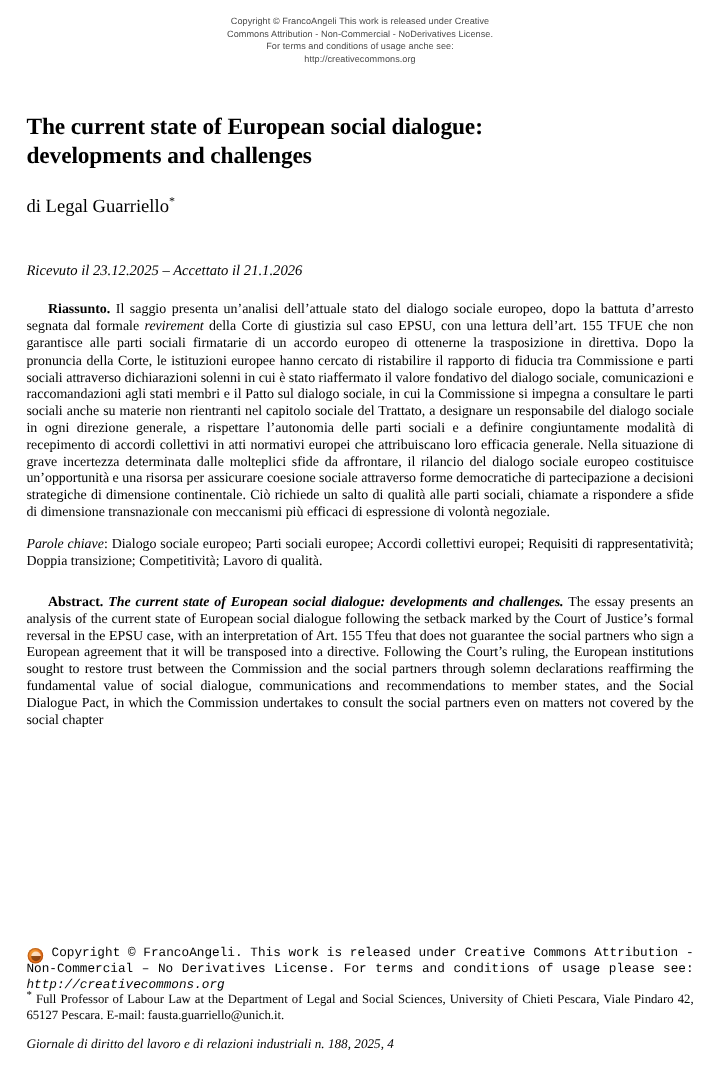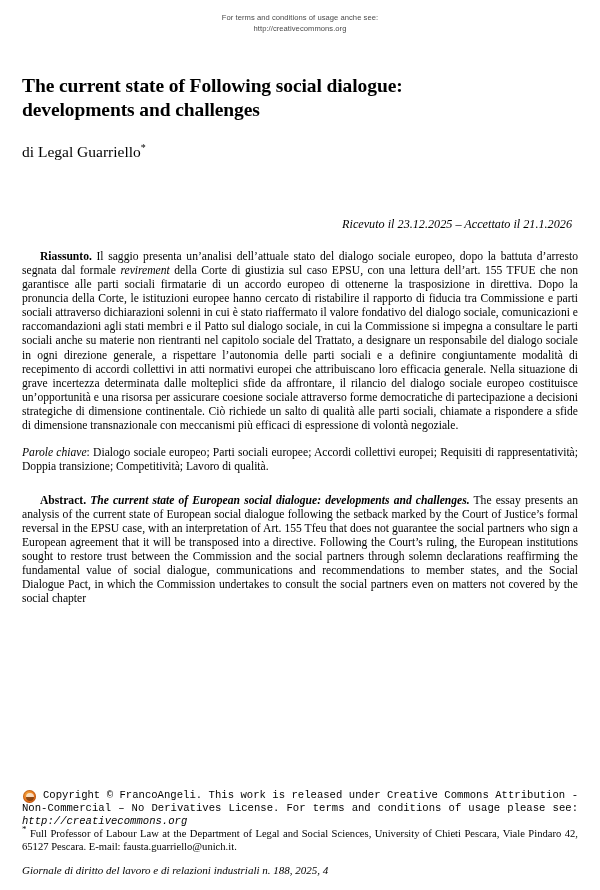--- a/index.html
+++ b/index.html
@@ -56,22 +56,21 @@
     margin-top: 20px;
   }
   .author-line sup {
     font-size: 10px;
     vertical-align: super;
     line-height: 0;
   }
 
   
   .dates-line {
-    margin-top: 56px;
-    text-align: right;
+    margin-top: 36px;
     font-style: italic;
     font-size: 12.2px;
     padding-right: 6px;
   }
 
   
   .abstract {
     margin-top: 17px;
     font-size: 11.6px;
     line-height: 14.05px;
@@ -152,27 +151,29 @@
     line-height: 13.6px;
   }
   .journal-ref .ital { font-style: italic; }
 </style>
 </head>
 <body>
 
 <div class="page">
 
   <div class="license-banner">
+    <div>Copyright © FrancoAngeli This work is released under Creative</div>
+    <div>Commons Attribution - Non-Commercial - NoDerivatives License.</div>
     <div>For terms and conditions of usage anche see:</div>
     <div>http://creativecommons.org</div>
   </div>
 
   <div class="title-block">
     <h1 class="doc-title">
-      <span>The current state of Following social dialogue:</span>
+      <span>The current state of European social dialogue:</span>
       <span class="line2">developments and challenges</span>
     </h1>
     <div class="author-line"><span>di Legal Guarriello</span><sup>*</sup></div>
   </div>
 
   <div class="dates-line">Ricevuto il 23.12.2025 – Accettato il 21.1.2026</div>
 
   <div class="abstract it">
     <p><span class="lead">Riassunto.</span><span> Il saggio presenta un’analisi dell’attuale stato del dialogo sociale europeo, dopo la battuta d’arresto segnata dal formale </span><em>revirement</em><span> della Corte di giustizia sul caso EPSU, con una lettura dell’art. 155 TFUE che non garantisce alle parti sociali firmatarie di un accordo europeo di ottenerne la trasposizione in direttiva. Dopo la pronuncia della Corte, le istituzioni europee hanno cercato di ristabilire il rapporto di fiducia tra Commissione e parti sociali attraverso dichiarazioni solenni in cui è stato riaffermato il valore fondativo del dialogo sociale, comunicazioni e raccomandazioni agli stati membri e il Patto sul dialogo sociale, in cui la Commissione si impegna a consultare le parti sociali anche su materie non rientranti nel capitolo sociale del Trattato, a designare un responsabile del dialogo sociale in ogni direzione generale, a rispettare l’autonomia delle parti sociali e a definire congiuntamente modalità di recepimento di accordi collettivi in atti normativi europei che attribuiscano loro efficacia generale. Nella situazione di grave incertezza determinata dalle molteplici sfide da affrontare, il rilancio del dialogo sociale europeo costituisce un’opportunità e una risorsa per assicurare coesione sociale attraverso forme democratiche di partecipazione a decisioni strategiche di dimensione continentale. Ciò richiede un salto di qualità alle parti sociali, chiamate a rispondere a sfide di dimensione transnazionale con meccanismi più efficaci di espressione di volontà negoziale.</span></p>
   </div>

